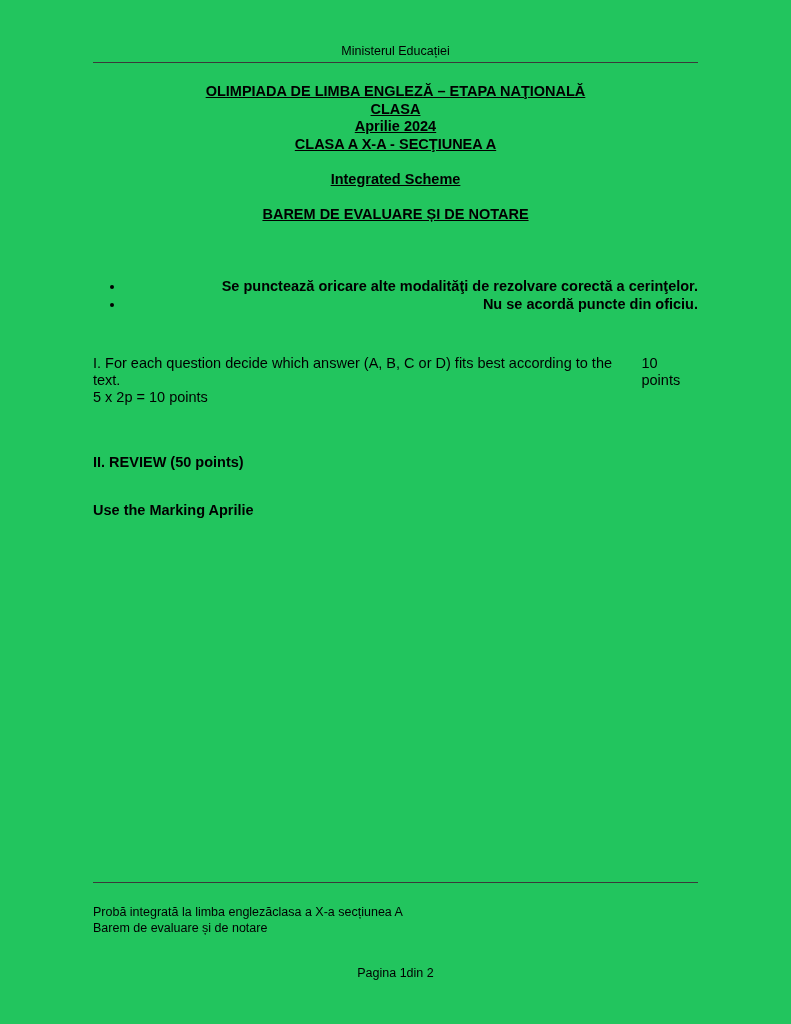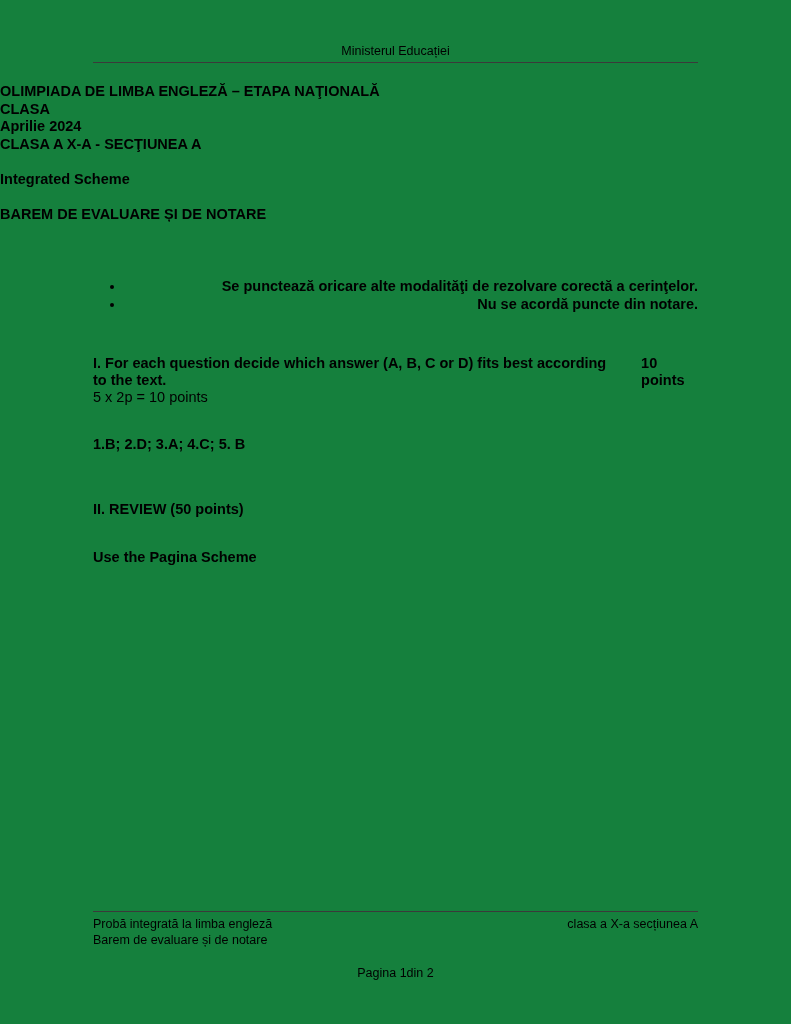--- a/index.html
+++ b/index.html
@@ -4,21 +4,21 @@
 <style>
   html, body {
     margin: 0;
     padding: 0;
     background: #ffffff;
   }
   .page {
     width: 791px;
     height: 1024px;
     margin: 0 auto;
-    background: #15803d;
+    background: #22c55e;
     color: #000000;
     font-family: "Liberation Sans", sans-serif;
     box-sizing: border-box;
     display: flex;
     flex-direction: column;
     overflow: hidden;
   }
 
   
   .doc-header {
@@ -27,24 +27,25 @@
     font-size: 12.5px;
   }
   .header-rule {
     margin: 4px 93px 0 93px;
     border-bottom: 1.3px solid #3a3a3a;
   }
 
   
   .title-block {
     margin-top: 20px;
-    text-align: left;
+    text-align: center;
     font-weight: bold;
     font-size: 14.5px;
     line-height: 17.5px;
+    text-decoration: underline;
   }
   .title-block .gap {
     height: 17.5px;
   }
 
   
   .notes {
     margin: 54px 93px 0 93px;
     text-align: right;
   }
@@ -62,21 +63,21 @@
 
   
   .body-content {
     margin: 0 93px;
     font-size: 14.5px;
   }
   .section1-heading-row {
     margin-top: 42px;
     display: flex;
     justify-content: space-between;
-    font-weight: bold;
+    font-weight: normal;
     line-height: 17px;
     gap: 20px;
   }
   .section1-formula {
     margin-top: 0px;
     line-height: 17px;
   }
   .section1-answers {
     margin-top: 30px;
     font-weight: bold;
@@ -88,25 +89,24 @@
     line-height: 17px;
   }
   .section2-instruction {
     margin-top: 31px;
     font-weight: bold;
     line-height: 17px;
   }
 
   
   .doc-footer {
-    margin: auto 93px 0 93px;
+    margin: auto 93px 12px 93px;
     border-top: 1.3px solid #3a3a3a;
-    padding-top: 4px;
+    padding-top: 21px;
     display: flex;
-    justify-content: space-between;
     font-size: 12.5px;
     line-height: 16px;
   }
   .footer-left {
     text-align: left;
   }
   .footer-right {
     text-align: right;
   }
   .page-number {
@@ -131,38 +131,37 @@
     <div>CLASA A X-A - SECŢIUNEA A</div>
     <div class="gap"></div>
     <div>Integrated Scheme</div>
     <div class="gap"></div>
     <div>BAREM DE EVALUARE ȘI DE NOTARE</div>
   </div>
 
   <div class="notes">
     <ul>
       <li>Se punctează oricare alte modalităţi de rezolvare corectă a cerinţelor.</li>
-      <li>Nu se acordă puncte din notare.</li>
+      <li>Nu se acordă puncte din oficiu.</li>
     </ul>
   </div>
 
   <div class="body-content">
 
     <div class="section1-heading-row">
       <span>I. For each question decide which answer (A, B, C or D) fits best according to the text.</span>
       <span>10 points</span>
     </div>
 
     <div class="section1-formula">5 x 2p = 10 points</div>
 
-    <div class="section1-answers">1.B; 2.D; 3.A; 4.C; 5. B</div>
 
     <div class="section2-heading">II. REVIEW (50 points)</div>
 
-    <div class="section2-instruction">Use the Pagina Scheme</div>
+    <div class="section2-instruction">Use the Marking Aprilie</div>
 
   </div>
 
   <div class="doc-footer">
     <div class="footer-left">
       <div>Probă integrată la limba engleză</div>
       <div>Barem de evaluare și de notare</div>
     </div>
     <div class="footer-right">clasa a X-a secțiunea A</div>
   </div>

